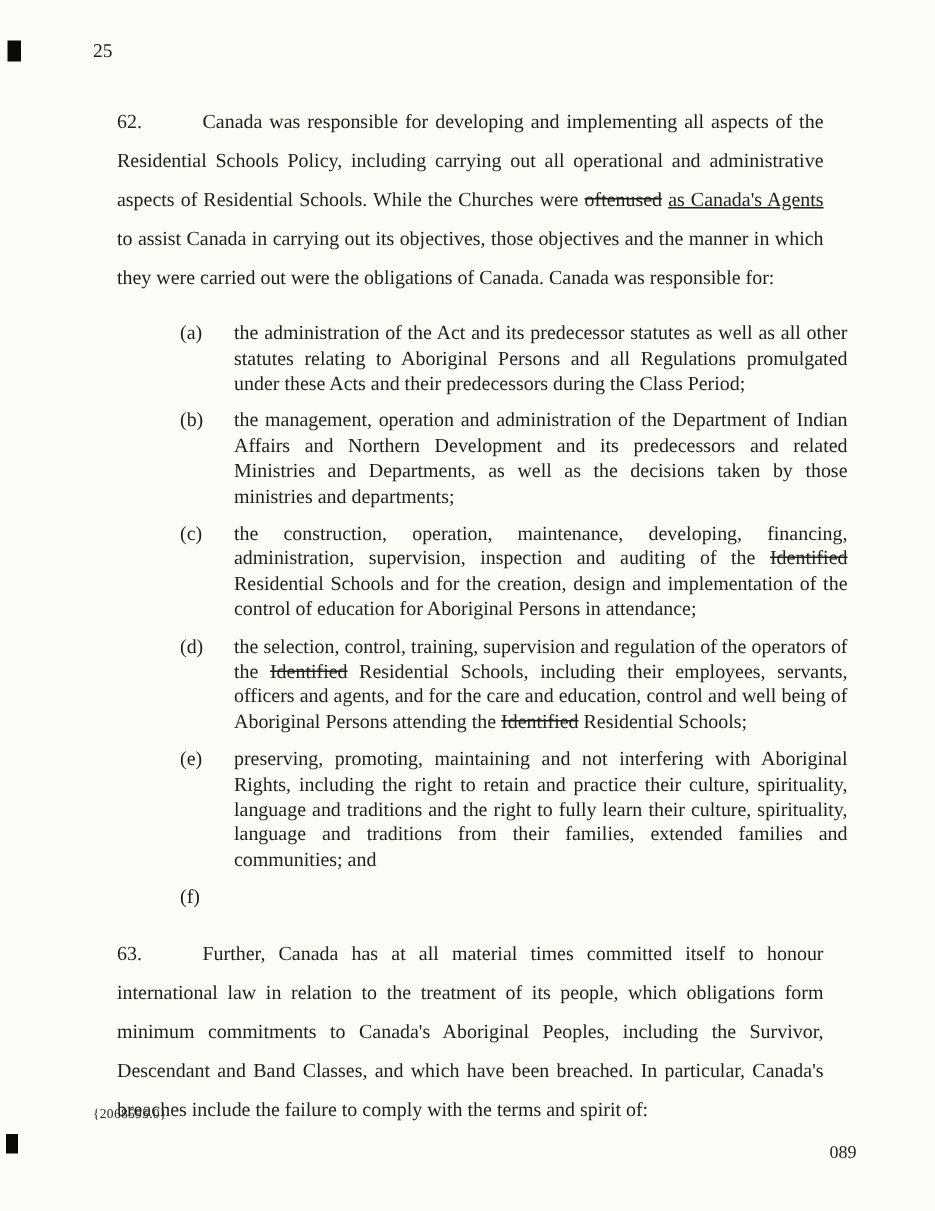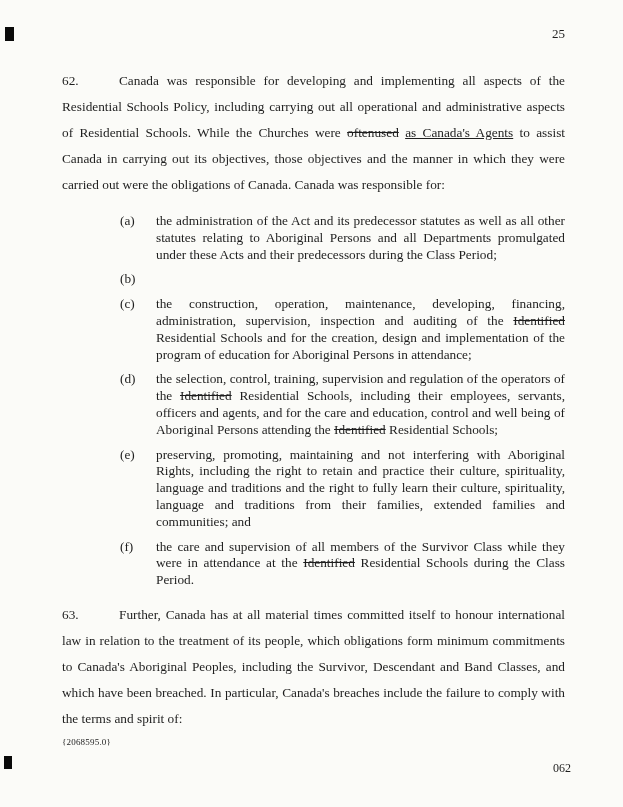--- a/index.html
+++ b/index.html
@@ -15,29 +15,29 @@
     position: relative;
     overflow: hidden;
   }
   .page {
     position: absolute;
     inset: 0;
     padding: 26px 58px 0 62px;
     box-sizing: border-box;
   }
   .pageno {
-    text-align: right;
+    text-align: left;
     font-size: 13px;
     margin-bottom: 26px;
   }
   .para {
     font-size: 13.3px;
     line-height: 26px;
     text-align: justify;
-    margin: 0;
+    margin: 16px;
   }
   .para .num {
     display: inline-block;
     width: 57px;
   }
   .list {
     margin: 15px 0 13px 0;
   }
   .list-item {
     display: flex;
@@ -92,50 +92,50 @@
 <div class="page">
 
   <div class="pageno">25</div>
 
   <p class="para"><span class="num">62.</span><span>Canada was responsible for developing and implementing all aspects of the Residential Schools Policy, including carrying out all operational and administrative aspects of Residential Schools.  While the Churches were </span><span class="strike">oftenused</span> <span class="underline">as Canada's Agents</span><span> to assist Canada in carrying out its objectives, those objectives and the manner in which they were carried out were the obligations of Canada.  Canada was responsible for:</span></p>
 
   <div class="list">
 
     <div class="list-item">
       <span class="label">(a)</span>
-      <span class="body"><span>the administration of the Act and its predecessor statutes as well as all other statutes relating to Aboriginal Persons and all Departments promulgated under these Acts and their predecessors during the Class Period;</span></span>
+      <span class="body"><span>the administration of the Act and its predecessor statutes as well as all other statutes relating to Aboriginal Persons and all Regulations promulgated under these Acts and their predecessors during the Class Period;</span></span>
     </div>
 
     <div class="list-item">
       <span class="label">(b)</span>
+      <span class="body"><span>the management, operation and administration of the Department of Indian Affairs and Northern Development and its predecessors and related Ministries and Departments, as well as the decisions taken by those ministries and departments;</span></span>
     </div>
 
     <div class="list-item">
       <span class="label">(c)</span>
-      <span class="body"><span>the construction, operation, maintenance, developing, financing, administration, supervision, inspection and auditing of the </span><span class="strike">Identified</span><span> Residential Schools and for the creation, design and implementation of the program of education for Aboriginal Persons in attendance;</span></span>
+      <span class="body"><span>the construction, operation, maintenance, developing, financing, administration, supervision, inspection and auditing of the </span><span class="strike">Identified</span><span> Residential Schools and for the creation, design and implementation of the control of education for Aboriginal Persons in attendance;</span></span>
     </div>
 
     <div class="list-item">
       <span class="label">(d)</span>
       <span class="body"><span>the selection, control, training, supervision and regulation of the operators of the </span><span class="strike">Identified</span><span> Residential Schools, including their employees, servants, officers and agents, and for the care and education, control and well being of Aboriginal Persons attending the </span><span class="strike">Identified</span><span> Residential Schools;</span></span>
     </div>
 
     <div class="list-item">
       <span class="label">(e)</span>
       <span class="body"><span>preserving, promoting, maintaining and not interfering with Aboriginal Rights, including the right to retain and practice their culture, spirituality, language and traditions and the right to fully learn their culture, spirituality, language and traditions from their families, extended families and communities; and</span></span>
     </div>
 
     <div class="list-item">
       <span class="label">(f)</span>
-      <span class="body"><span>the care and supervision of all members of the Survivor Class while they were in attendance at the </span><span class="strike">Identified</span><span> Residential Schools during the Class Period.</span></span>
     </div>
 
   </div>
 
   <p class="para"><span class="num">63.</span><span>Further, Canada has at all material times committed itself to honour international law in relation to the treatment of its people, which obligations form minimum commitments to Canada's Aboriginal Peoples, including the Survivor, Descendant and Band Classes, and which have been breached.  In particular, Canada's breaches include the failure to comply with the terms and spirit of:</span></p>
 
   <div class="footer-ref">{2068595.0}</div>
-  <div class="footer-page">062</div>
+  <div class="footer-page">089</div>
 
   <div class="artifact artifact-top"></div>
   <div class="artifact artifact-bottom"></div>
 
 </div>
 
 </body></html>

